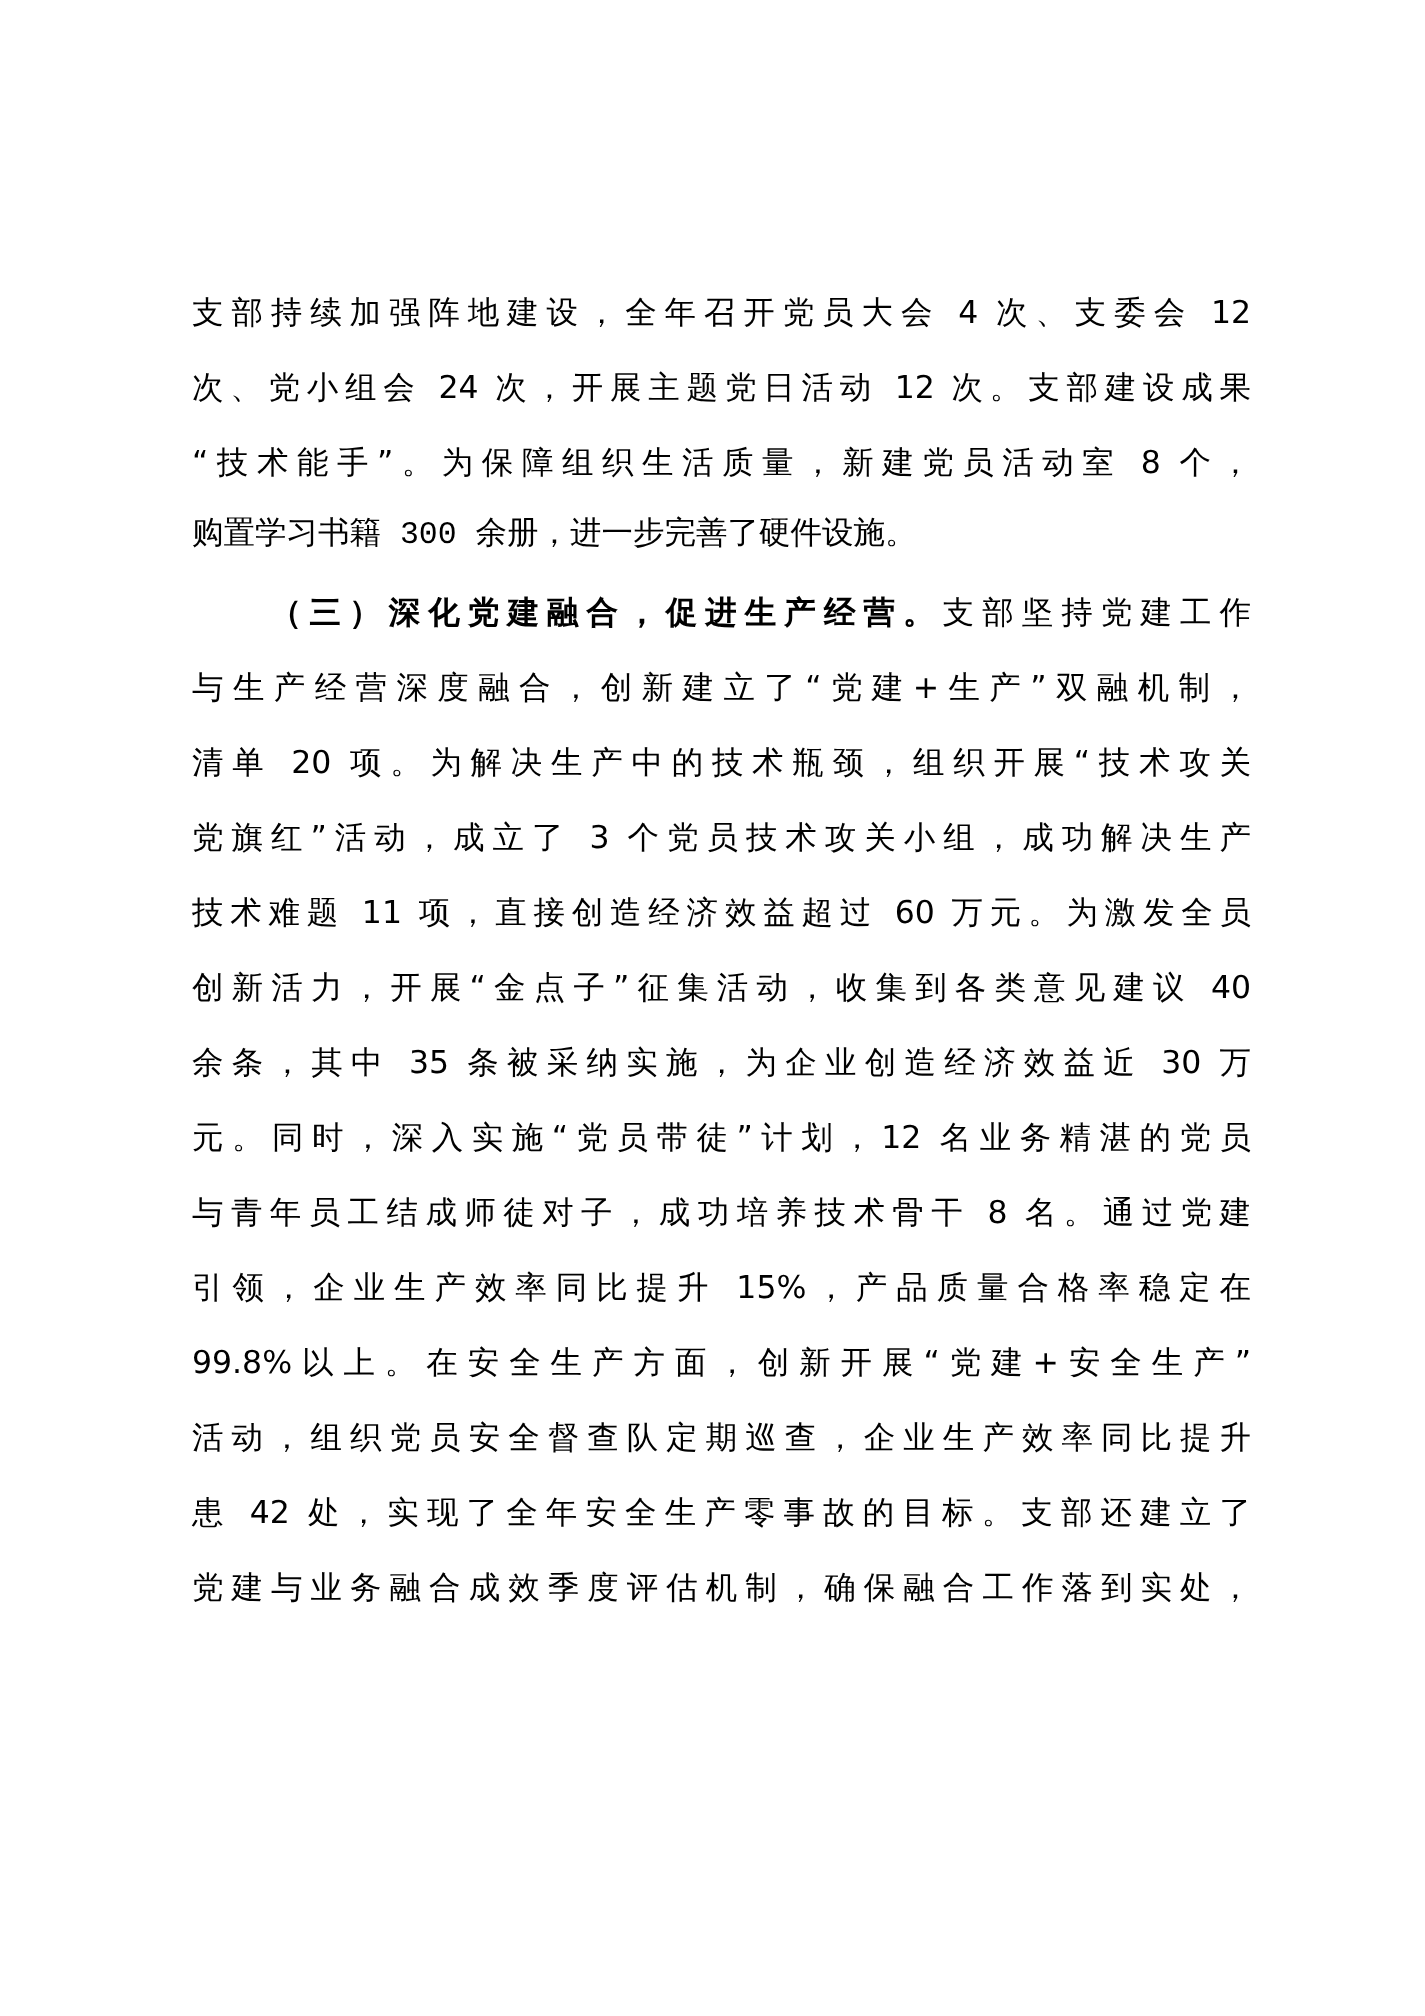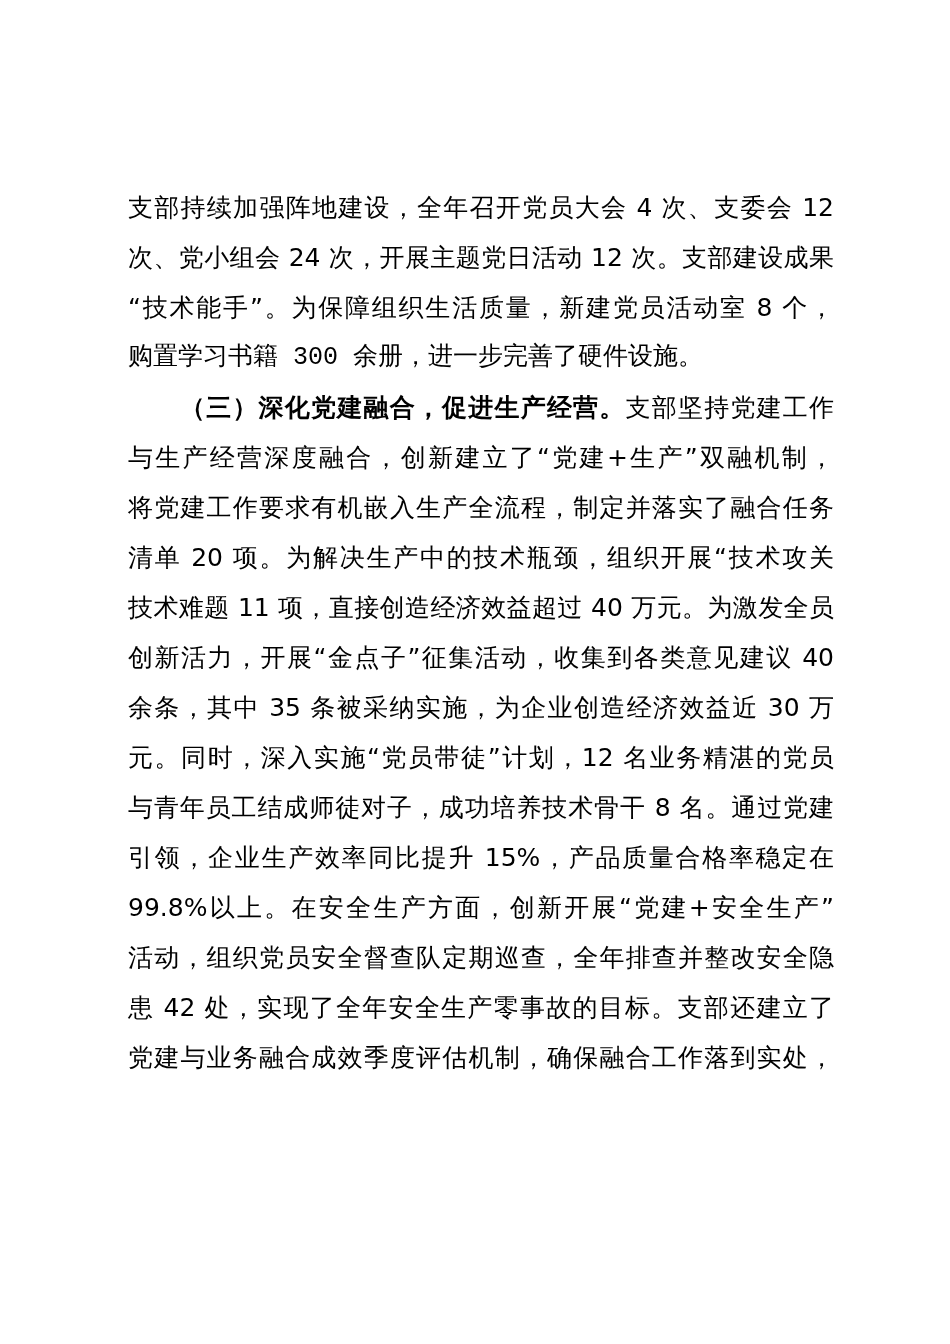--- a/index.html
+++ b/index.html
@@ -17,21 +17,21 @@
     }
     .page {
       position: absolute;
       left: 128px;
       top: 183px;
       width: 706px;
     }
     .line {
       height: 50px;
       line-height: 50px;
-      font-size: 25px;
+      font-size: 21px;
       white-space: nowrap;
       text-align: justify;
       text-align-last: justify;
       letter-spacing: 0px;
     }
     .line.last {
       text-align-last: left;
       font-family: Liberation Mono, monospace;
     }
     .indent {
@@ -50,27 +50,27 @@
   <div>
     <div class="line">支部持续加强阵地建设，全年召开党员大会 4 次、支委会 12</div>
     <div class="line">次、党小组会 24 次，开展主题党日活动 12 次。支部建设成果</div>
     <div class="line">“技术能手”。为保障组织生活质量，新建党员活动室 8 个，</div>
     <div class="line last">购置学习书籍 300 余册，进一步完善了硬件设施。</div>
   </div>
 
   <div>
     <div class="line indent"><span class="bold">（三）深化党建融合，促进生产经营。</span><span>支部坚持党建工作</span></div>
     <div class="line">与生产经营深度融合，创新建立了“党建+生产”双融机制，</div>
-    <div class="line">将党建工作要求有机嵌入生产全流程，制定并落实了融合任务</div>
     <div class="line">清单 20 项。为解决生产中的技术瓶颈，组织开展“技术攻关</div>
-    <div class="line">技术难题 11 项，直接创造经济效益超过 40 万元。为激发全员</div>
+    <div class="line">党旗红”活动，成立了 3 个党员技术攻关小组，成功解决生产</div>
+    <div class="line">技术难题 11 项，直接创造经济效益超过 60 万元。为激发全员</div>
     <div class="line">创新活力，开展“金点子”征集活动，收集到各类意见建议 40</div>
     <div class="line">余条，其中 35 条被采纳实施，为企业创造经济效益近 30 万</div>
     <div class="line">元。同时，深入实施“党员带徒”计划，12 名业务精湛的党员</div>
     <div class="line">与青年员工结成师徒对子，成功培养技术骨干 8 名。通过党建</div>
     <div class="line">引领，企业生产效率同比提升 15%，产品质量合格率稳定在</div>
     <div class="line">99.8%以上。在安全生产方面，创新开展“党建+安全生产”</div>
-    <div class="line">活动，组织党员安全督查队定期巡查，全年排查并整改安全隐</div>
+    <div class="line">活动，组织党员安全督查队定期巡查，企业生产效率同比提升</div>
     <div class="line">患 42 处，实现了全年安全生产零事故的目标。支部还建立了</div>
     <div class="line">党建与业务融合成效季度评估机制，确保融合工作落到实处，</div>
   </div>
 
 </div>
 
 </body></html>

